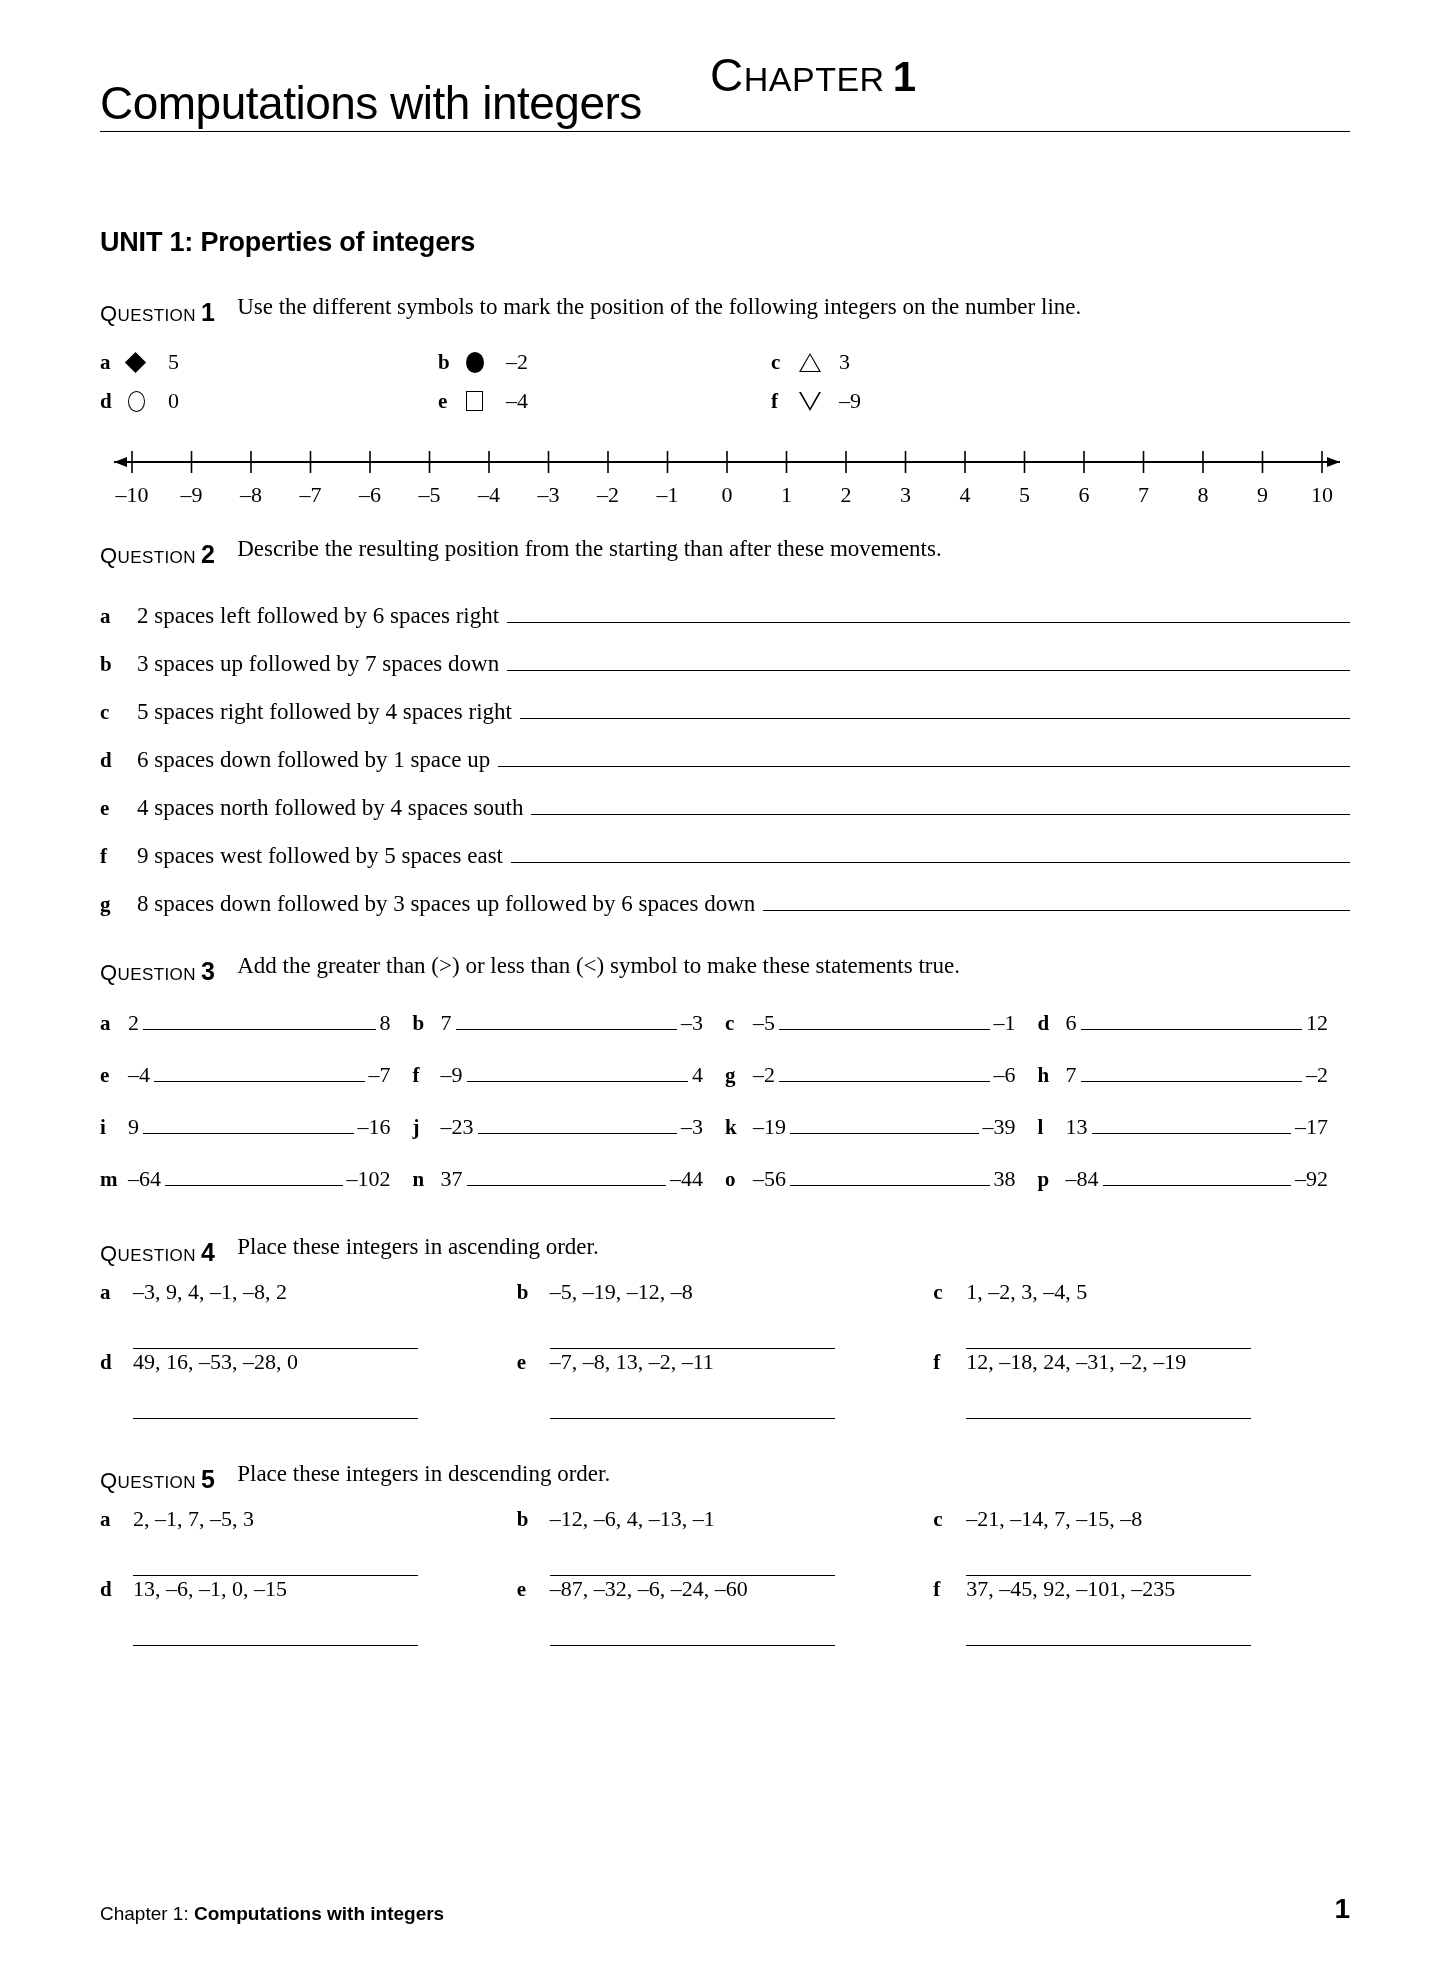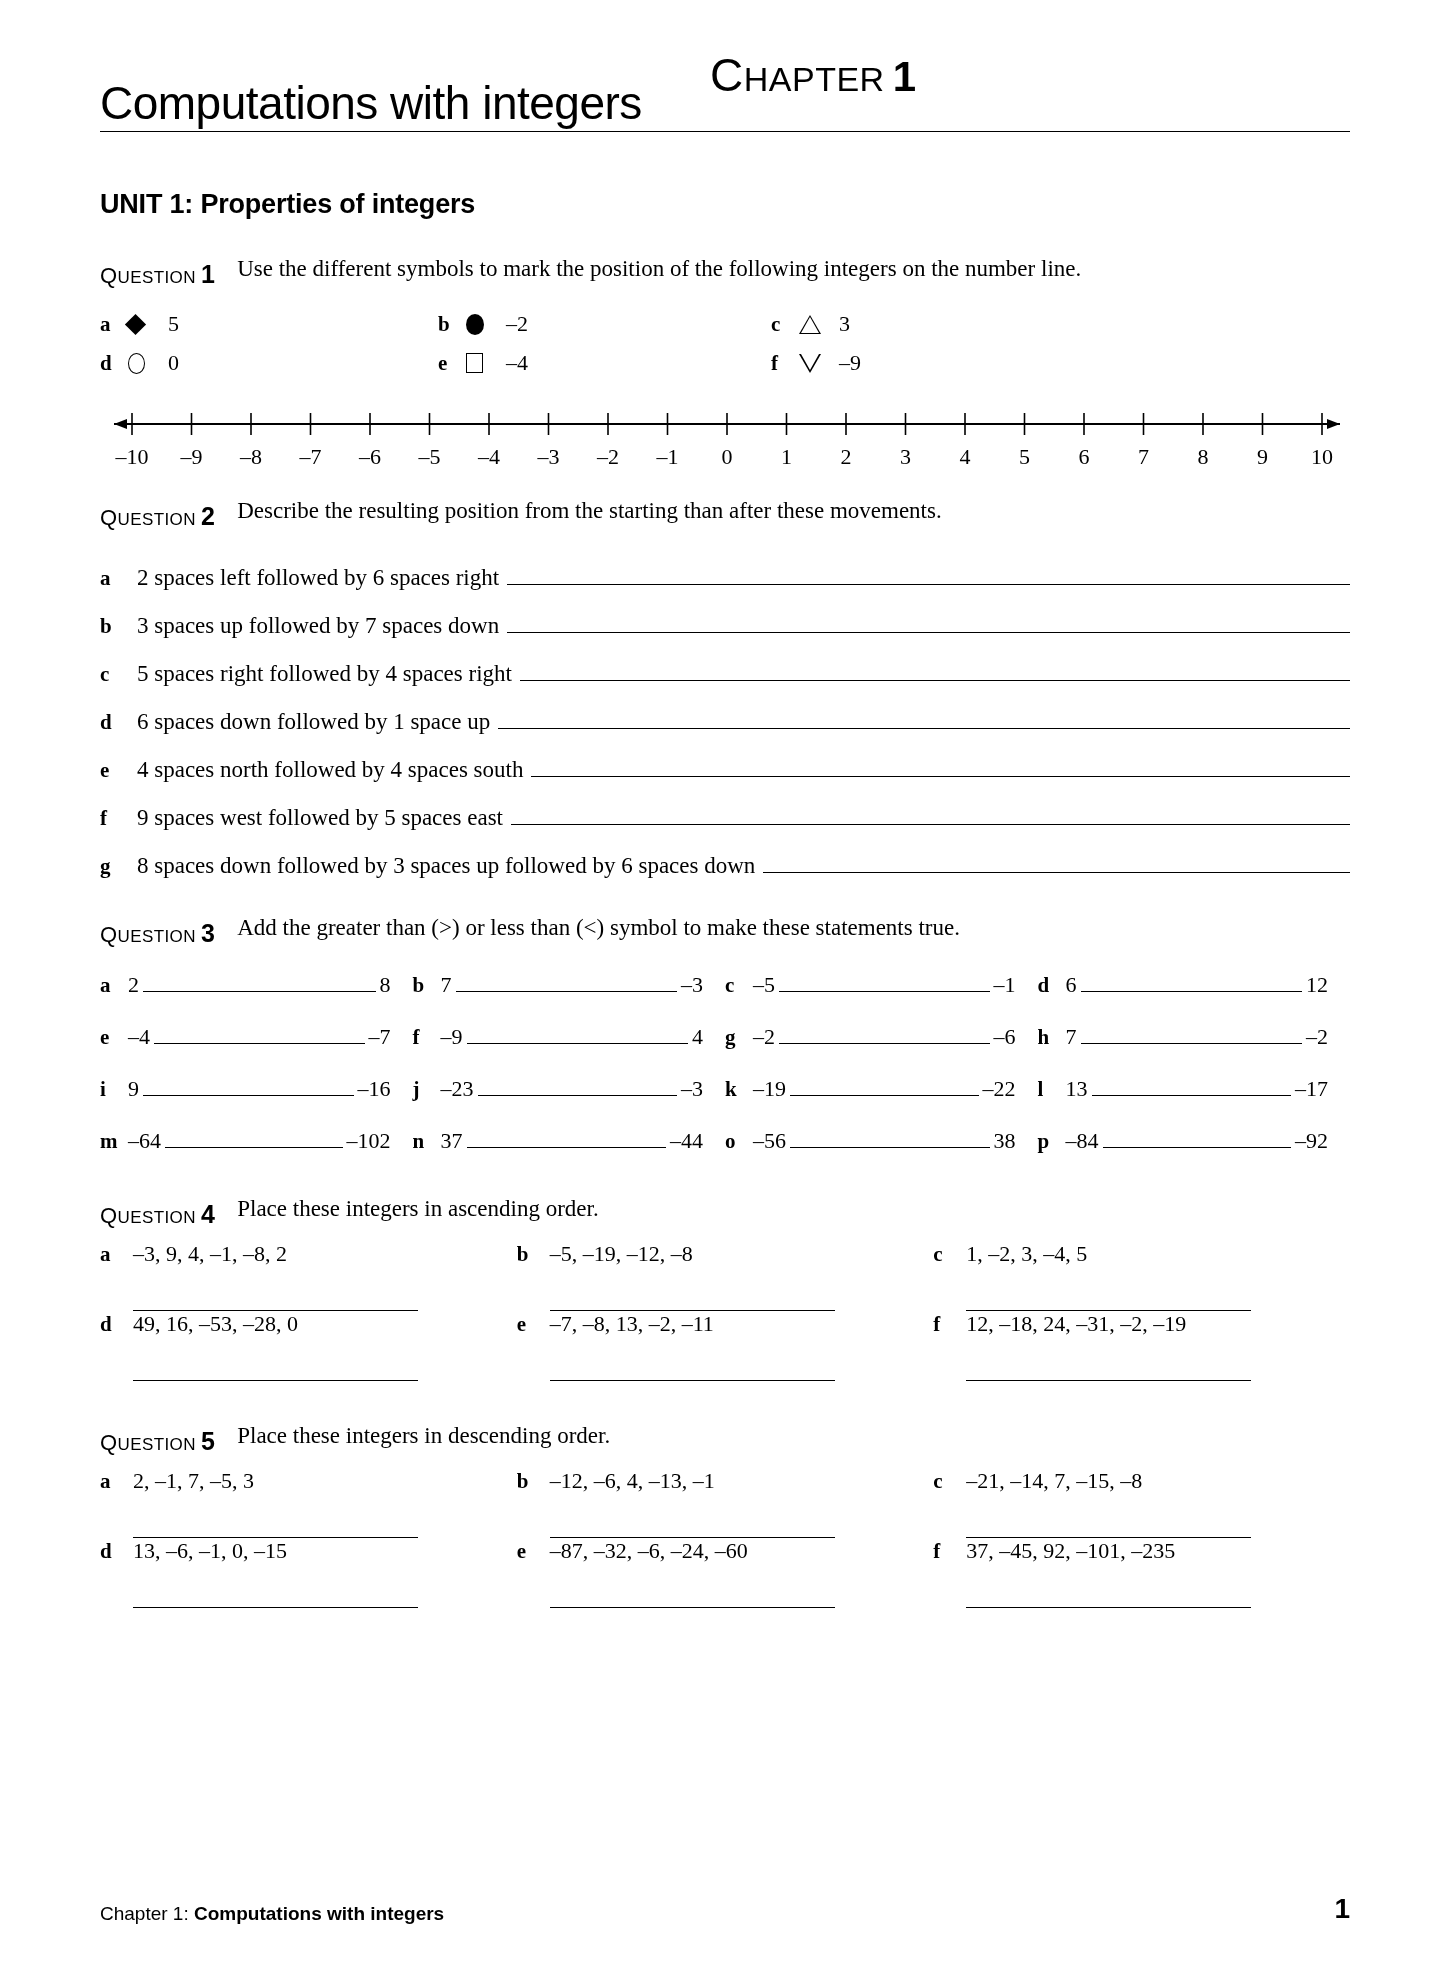--- a/index.html
+++ b/index.html
@@ -65,21 +65,21 @@
   .rule {
     position: absolute;
     left: 0;
     top: 131px;
     width: 1250px;
     border-top: 1.6px solid #000;
   }
 
   
   .unit-head {
-    margin-top: 69px;
+    margin-top: 107px;
     font-family: "Liberation Sans", "DejaVu Sans", sans-serif;
     font-size: 27px;
     font-weight: bold;
     letter-spacing: -0.2px;
   }
 
   
   .qrow {
     display: flex;
     align-items: flex-start;
@@ -528,21 +528,21 @@
         <div class="q3-item">
           <span class="q3-letter">j</span>
           <span class="q3-left">–23</span>
           <span class="q3-blank"></span>
           <span class="q3-right">–3</span>
         </div>
         <div class="q3-item">
           <span class="q3-letter">k</span>
           <span class="q3-left">–19</span>
           <span class="q3-blank"></span>
-          <span class="q3-right">–22</span>
+          <span class="q3-right">–39</span>
         </div>
         <div class="q3-item">
           <span class="q3-letter">l</span>
           <span class="q3-left">13</span>
           <span class="q3-blank"></span>
           <span class="q3-right">–17</span>
         </div>
         <div class="q3-item">
           <span class="q3-letter">m</span>
           <span class="q3-left">–64</span>

